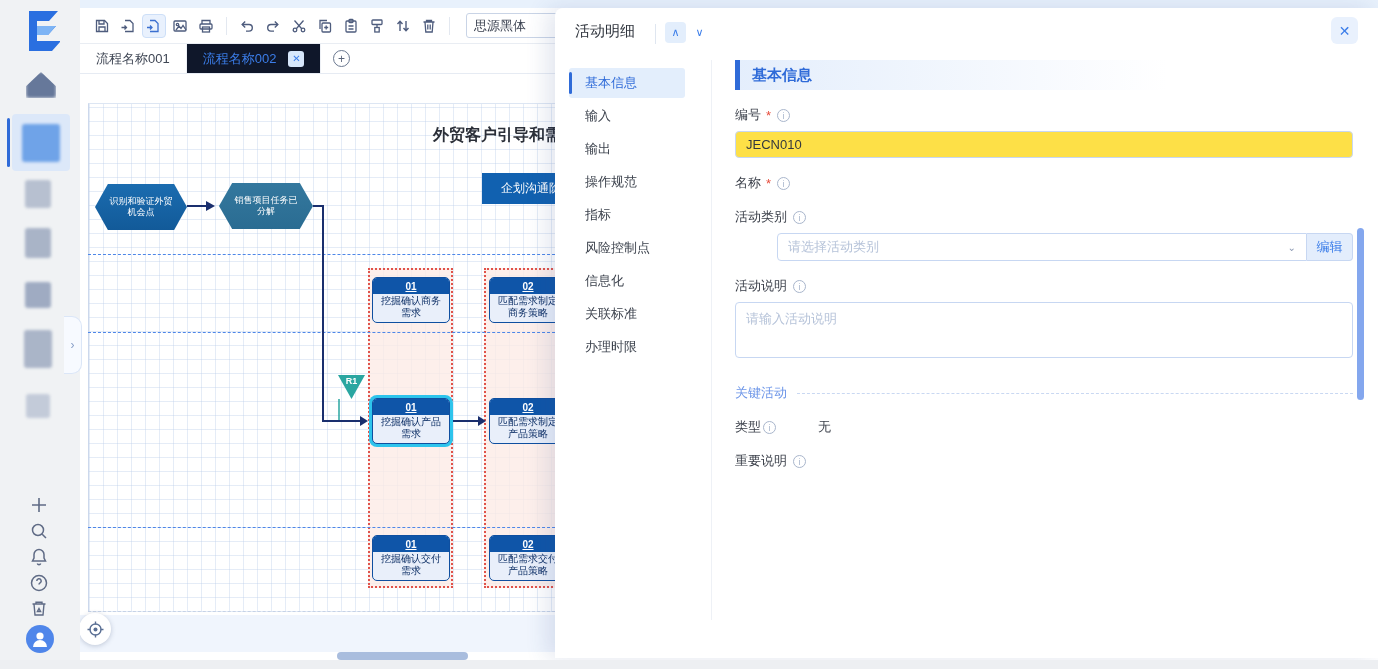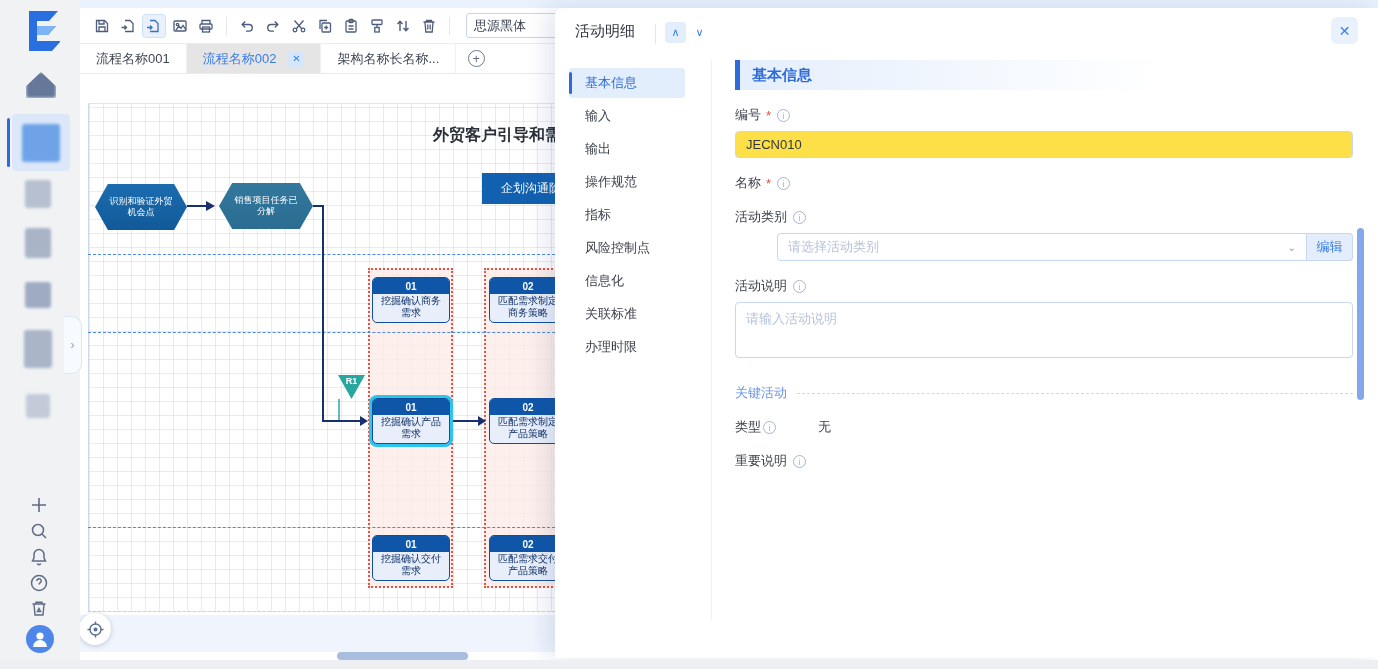--- a/index.html
+++ b/index.html
@@ -33,21 +33,21 @@
     display:flex; align-items:center; justify-content:space-between; padding:0 7px; font-size:13px; color:#3a4150; }
   #size-box { margin-left:6px; width:46px; height:25px; border:1px solid #c9d4e6; border-radius:3px;
     display:flex; align-items:center; justify-content:space-between; padding:0 6px; font-size:13px; color:#3a4150; }
   .chev { color:#8b99b3; font-size:10px; }
 
   
   #tabbar { left:80px; top:44px; width:1298px; height:30px; background:#fff; border-bottom:1px solid #e6ebf3;
     display:flex; align-items:stretch; z-index:2; }
   .tab { display:flex; align-items:center; gap:8px; padding:0 16px; font-size:13px; color:#3f4654;
     border-right:1px solid #eef1f6; white-space:nowrap; }
-  .tab.active { background:#e5e5e5; color:#3b7de9;gap:12px; }
+  .tab.active { background:#0f172a; color:#3b7de9;gap:12px; }
   .tab-x { width:16px; height:16px; border-radius:3px; background:#d7e7fb; color:#3b7de9; font-size:10px;
     display:flex; align-items:center; justify-content:center; }
   #tab-add { width:40px; display:flex; align-items:center; justify-content:center; color:#5a6579; }
   #tab-add .circ { width:17px; height:17px; border:1.3px solid #6a7890; border-radius:50%;
     display:flex; align-items:center; justify-content:center; font-size:12px; line-height:1; }
 
   
   #canvas { left:80px; top:74px; width:1298px; height:541px; background:#fff; overflow:hidden; z-index:1; }
   #grid { position:absolute; left:8px; top:29px; width:1200px; height:509px;
     border-left:1px solid #ccd8ec; border-top:1px solid #dde6f3;
@@ -60,21 +60,21 @@
     clip-path:polygon(14% 0,86% 0,100% 50%,86% 100%,14% 100%,0 50%); }
   #hex1 { left:15px; top:110px; width:92px; height:46px; background:linear-gradient(180deg,#1b6cb0,#125a99); }
   #hex2 { left:139px; top:109px; width:94px; height:46px; background:linear-gradient(180deg,#34789e,#2a6c92); }
   #phase { left:402px; top:99px; width:110px; height:31px; background:#1161b0; color:#fff; font-size:12px;
     display:flex; align-items:center; justify-content:center; white-space:nowrap; }
   .dash-sep { position:absolute; left:8px; width:482px; border-top:1.5px dashed #4e87e8; }
   .pinkcol { position:absolute; top:194px; height:320px; background:rgba(252,235,230,.78); border:2px dotted #e0524a; }
   .abox { position:absolute; width:78px; height:46px; border:1.5px solid #0f4fa0; border-radius:5px;
     background:#e9effa; overflow:hidden; }
   .abox .num { height:16px; background:#0f55a8; color:#fff; font-size:10px; font-weight:bold;
-    display:flex; align-items:center; justify-content:center; }
+    display:flex; align-items:center; justify-content:center;text-decoration:underline; }
   .abox .lbl { font-size:10px; color:#0d2f66; text-align:center; line-height:1.2; padding-top:1px; white-space:pre-line; }
   .abox.selected { box-shadow:0 0 0 3px #2ec4ec; }
   #r1 { left:258px; top:301px; width:27px; height:24px; background:#2aa6a1;
     clip-path:polygon(0 0,100% 0,50% 100%); color:#fff; font-size:9px; font-weight:bold;
     text-align:center; line-height:13px; }
   #canvas-bottom-dash { position:absolute; left:8px; top:537px; width:482px; border-top:1px dashed #c6d2e6; }
   #canvas-footer { left:80px; top:615px; width:475px; height:37px; background:#f0f5fd; z-index:2; }
   #hscroll { left:337px; top:652px; width:131px; height:8px; background:#a9bdde; border-radius:4px; z-index:3; }
   #locate { left:79px; top:613px; width:32px; height:32px; background:#fff; border-radius:50%;
     box-shadow:0 1px 5px rgba(40,60,100,.25); display:flex; align-items:center; justify-content:center; z-index:4; color:#5a6f94; }
@@ -305,23 +305,20 @@
   </div>
 
   <div class="abs" id="tabbar">
     <div class="tab">
       <span>流程名称001</span>
     </div>
     <div class="tab active">
       <span>流程名称002</span>
       <span class="tab-x">✕</span>
     </div>
-    <div class="tab">
-      <span>架构名称长名称...</span>
-    </div>
     <div id="tab-add">
       <span class="circ">+</span>
     </div>
   </div>
 
   <div class="abs" id="sidebar">
     <svg class="abs" id="logo" viewBox="0 0 36 42">
       <path d="M4 2 h28 l-8 9 H12 v4 h18 l-7 8 H12 v5 h24 l-8 10 H4 z" fill="none"></path>
       <path d="M5 1 h29 L25 11 H13 v5 h19 l-8 9 H13 v6 h24 l-9 10 H5 z" fill="#2a6fe0"></path>
       <path d="M13 16 h19 l-8 9 H13 z" fill="#7db4f5"></path>

